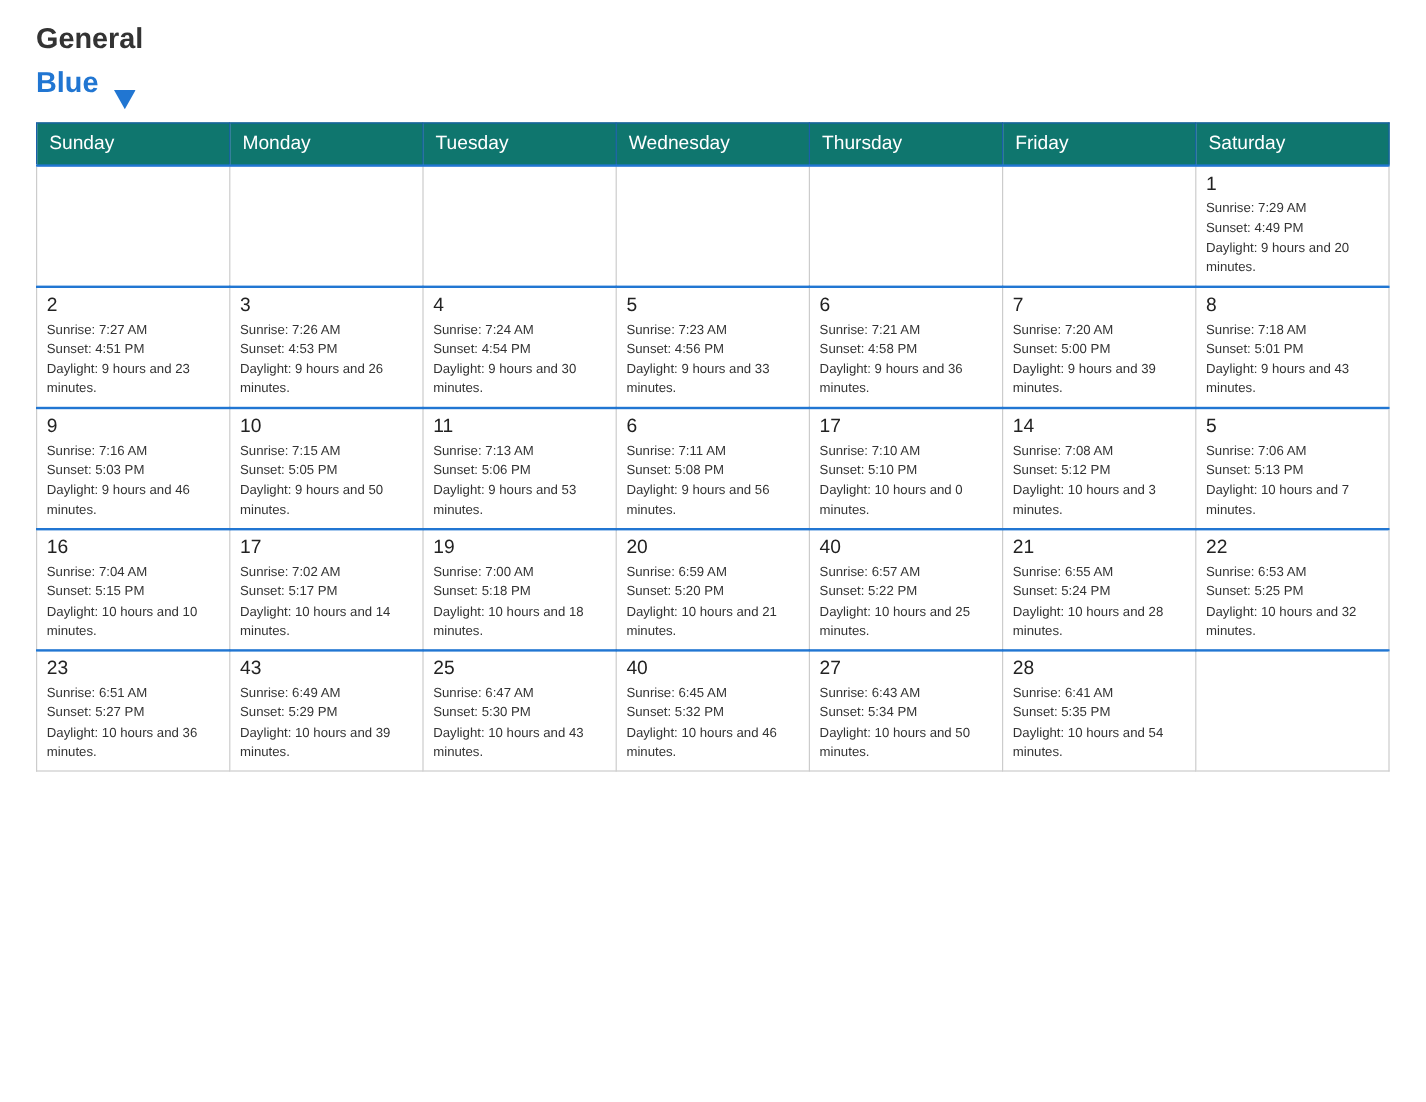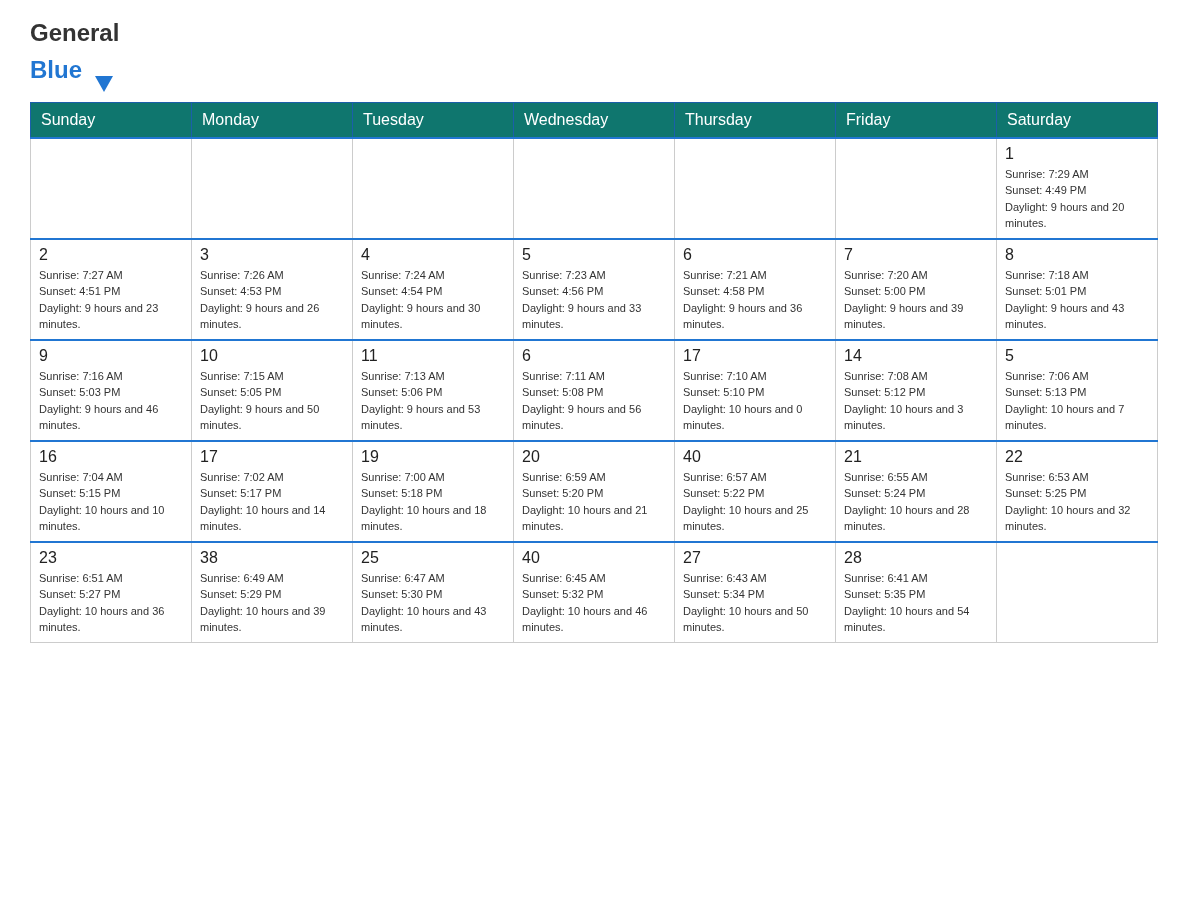--- a/index.html
+++ b/index.html
@@ -232,21 +232,21 @@
           <span class="day-num">22</span>
           <div class="day-info">Sunrise: 6:53 AM<br>Sunset: 5:25 PM<br>Daylight: 10 hours and 32 minutes.</div>
         </td>
       </tr>
       <tr>
         <td>
           <span class="day-num">23</span>
           <div class="day-info">Sunrise: 6:51 AM<br>Sunset: 5:27 PM<br>Daylight: 10 hours and 36 minutes.</div>
         </td>
         <td>
-          <span class="day-num">38</span>
+          <span class="day-num">43</span>
           <div class="day-info">Sunrise: 6:49 AM<br>Sunset: 5:29 PM<br>Daylight: 10 hours and 39 minutes.</div>
         </td>
         <td>
           <span class="day-num">25</span>
           <div class="day-info">Sunrise: 6:47 AM<br>Sunset: 5:30 PM<br>Daylight: 10 hours and 43 minutes.</div>
         </td>
         <td>
           <span class="day-num">40</span>
           <div class="day-info">Sunrise: 6:45 AM<br>Sunset: 5:32 PM<br>Daylight: 10 hours and 46 minutes.</div>
         </td>

